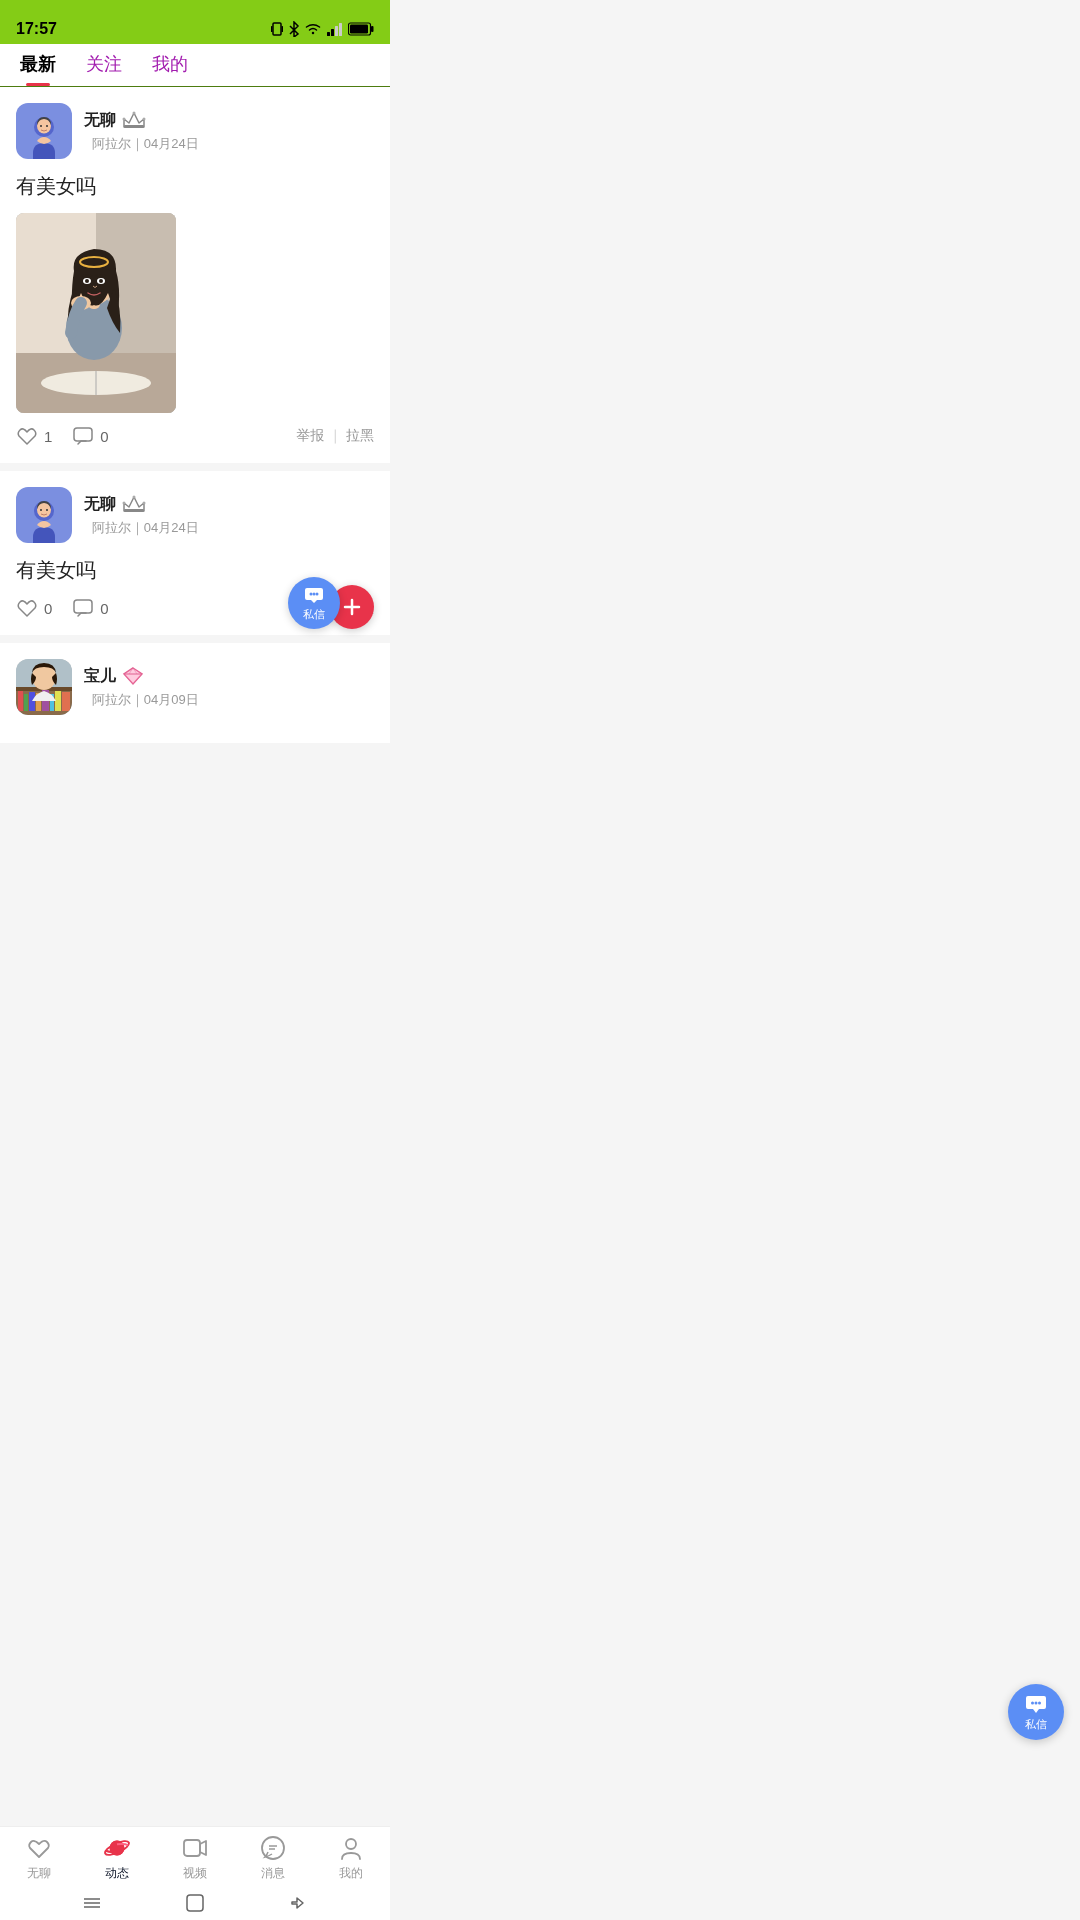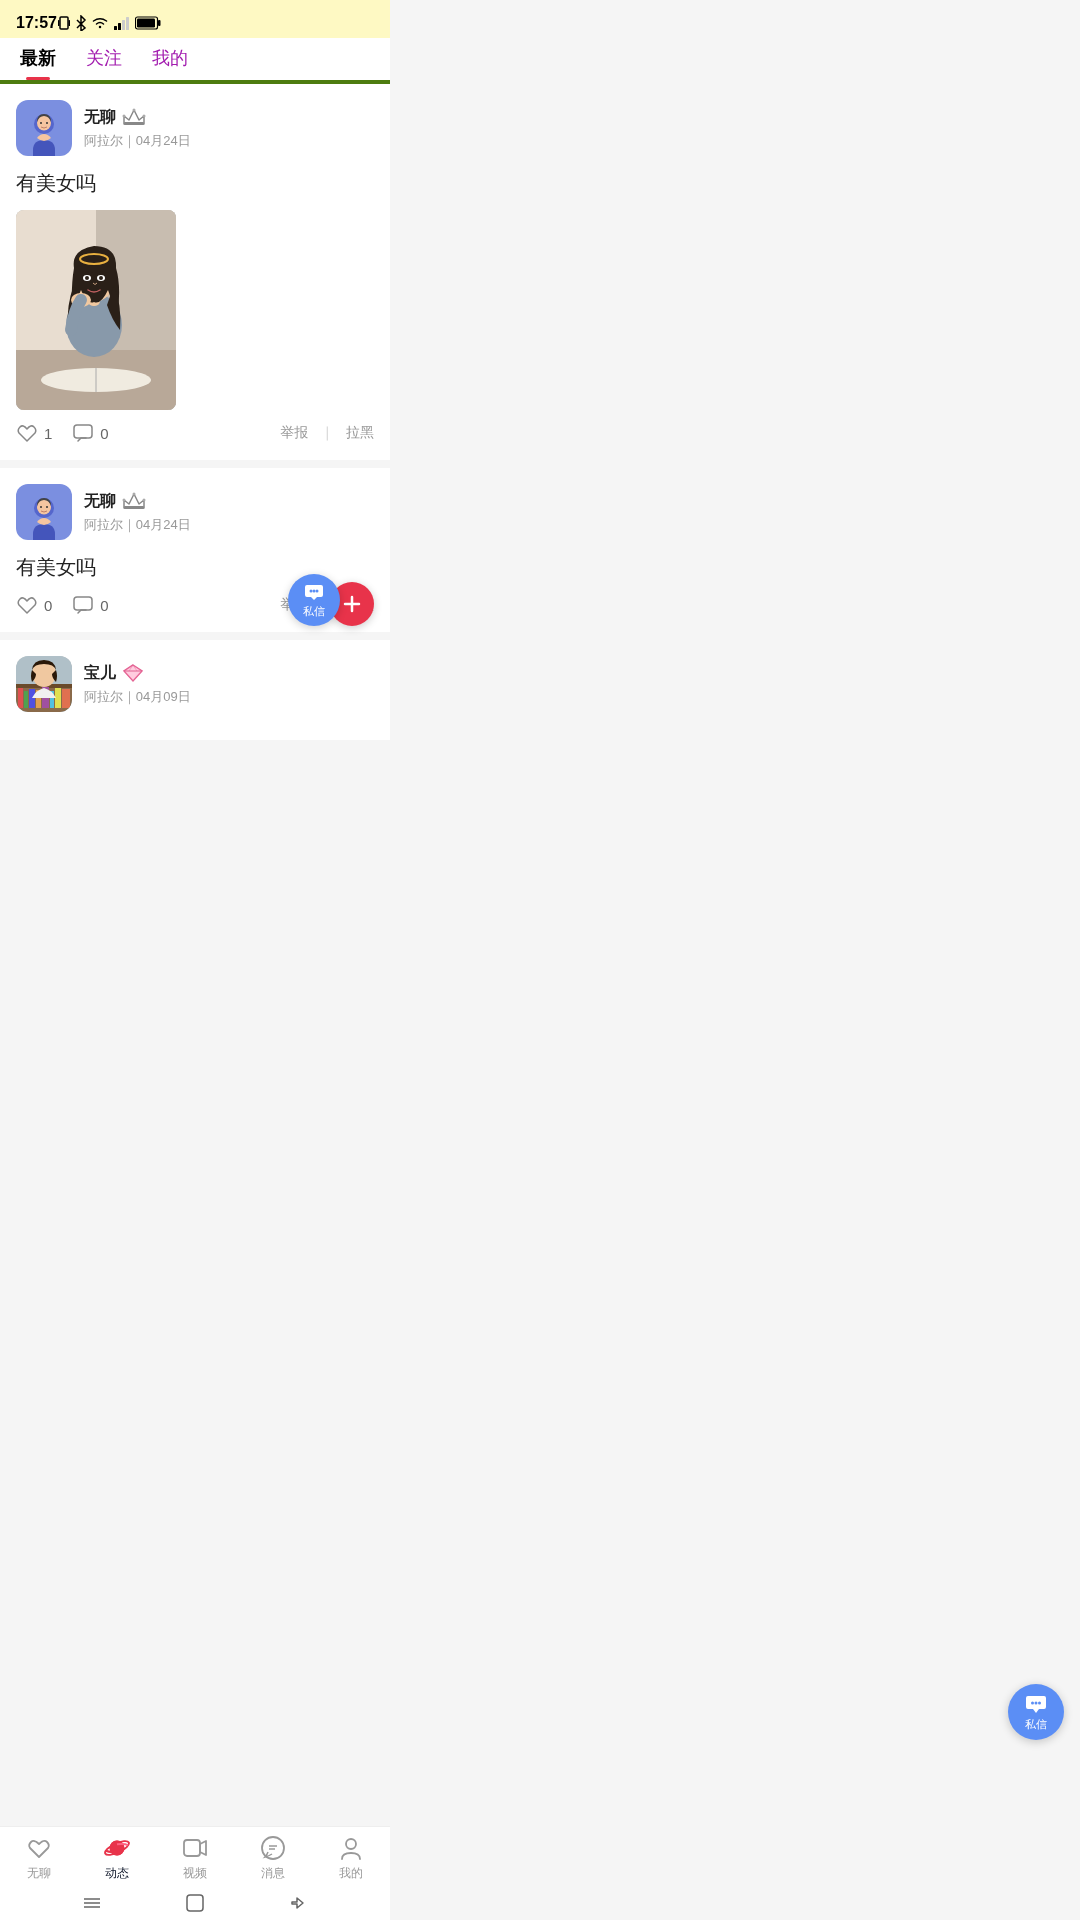--- a/index.html
+++ b/index.html
@@ -8,43 +8,43 @@
       width: 390px;
       min-height: 844px;
       background: #f5f5f5;
       font-family: -apple-system, 'PingFang SC', sans-serif;
       overflow-x: hidden;
     }
 
     
     .status-bar {
       display: flex;
-      justify-content: flex-start;
-      align-items: center;
-      padding: 14px 16px 6px;
-      background: #fef9c3;
+      justify-content: space-between;
+      align-items: center;
+      padding: 20px 16px 6px;
+      background: #84cc16;
     }
     .status-time {
       font-size: 16px;
       font-weight: 600;
       color: #000;
     }
     .status-icons {
       display: flex;
       align-items: center;
       gap: 4px;
     }
 
     
     .tab-header {
       background: #fff;
       display: flex;
       align-items: center;
       padding: 8px 20px 0;
-      border-bottom: 4px solid #4d7c0f;
+      border-bottom: 1px solid #4d7c0f;
     }
     .tab-item {
       margin-right: 30px;
       padding-bottom: 10px;
       font-size: 18px;
       color: #a21caf;
       cursor: pointer;
       position: relative;
     }
     .tab-item.active {
@@ -110,20 +110,21 @@
 
     .user-name {
       font-size: 16px;
       font-weight: 600;
       color: #222;
     }
 
     .user-meta {
       font-size: 13px;
       color: #999;
+      margin-left: 8px;
     }
 
     .post-text {
       font-size: 20px;
       color: #222;
       margin-bottom: 12px;
       line-height: 1.5;
     }
 
     .post-image {
@@ -157,21 +158,21 @@
       gap: 6px;
       font-size: 15px;
       color: #666;
       cursor: pointer;
     }
 
     .report-actions {
       margin-left: auto;
       display: flex;
       align-items: center;
-      gap: 12px;
+      gap: 4px;
       font-size: 14px;
       color: #999;
     }
 
     .report-divider {
       color: #ccc;
     }
 
     
     .bottom-nav {

